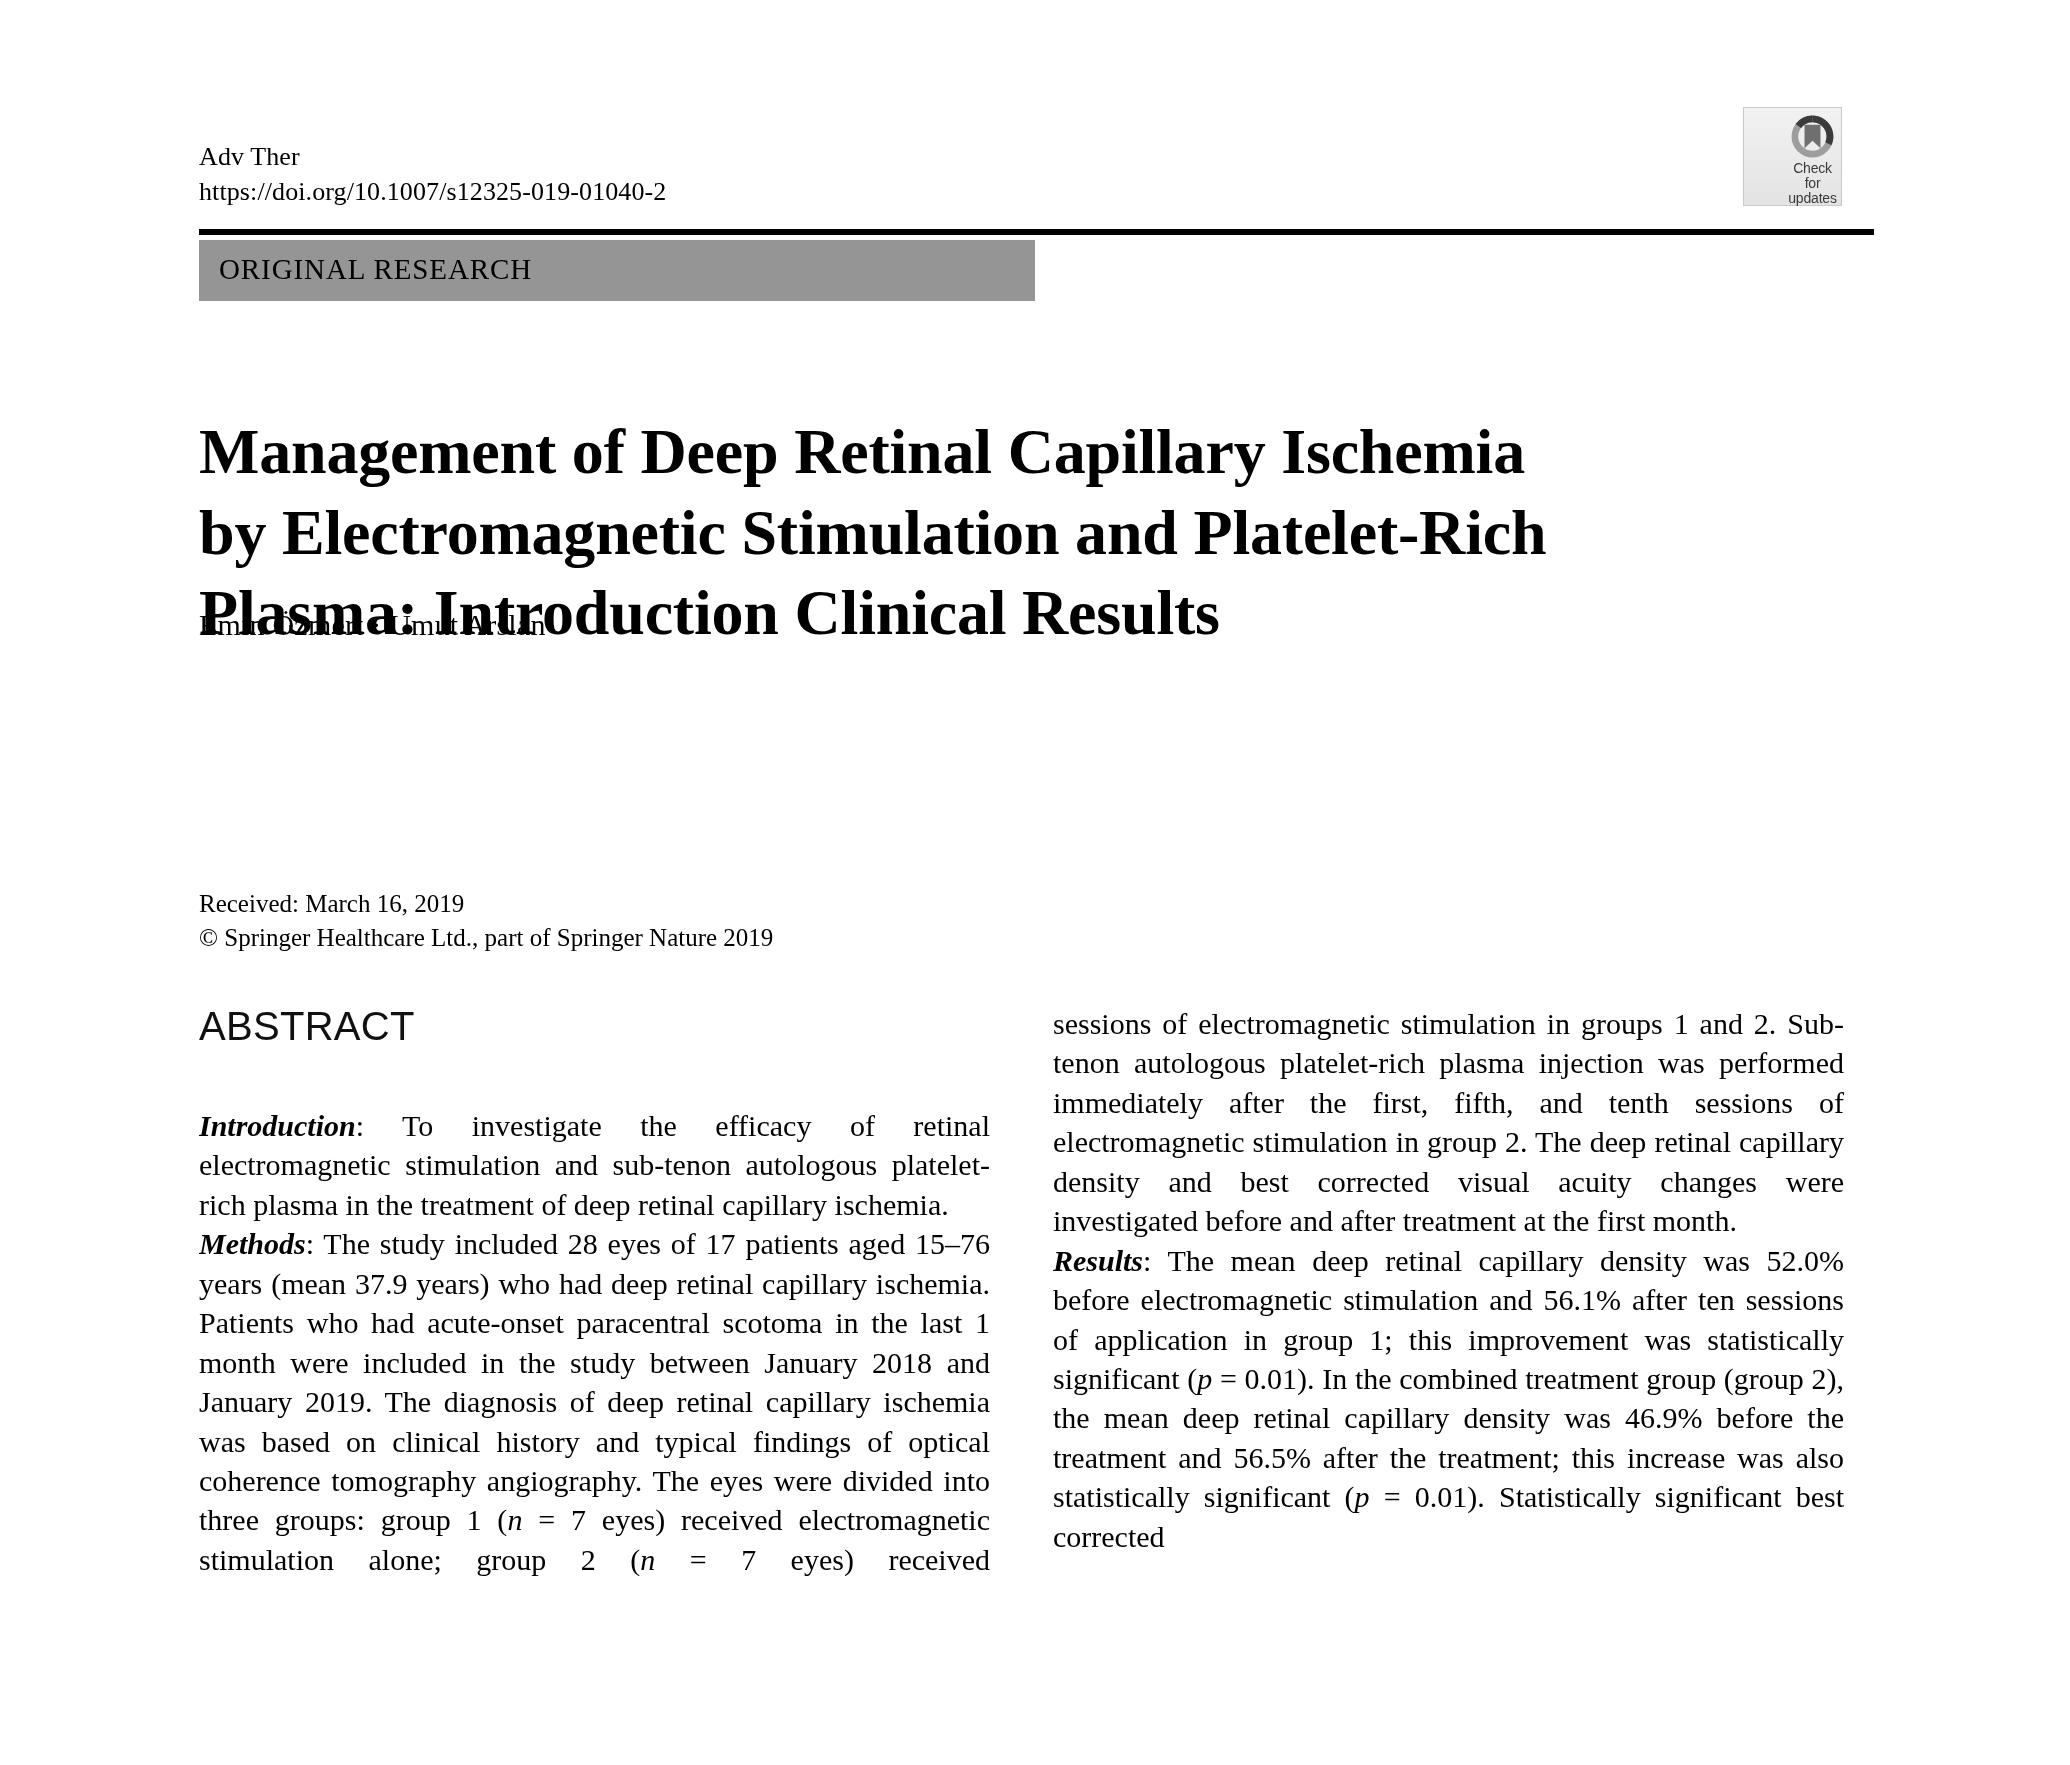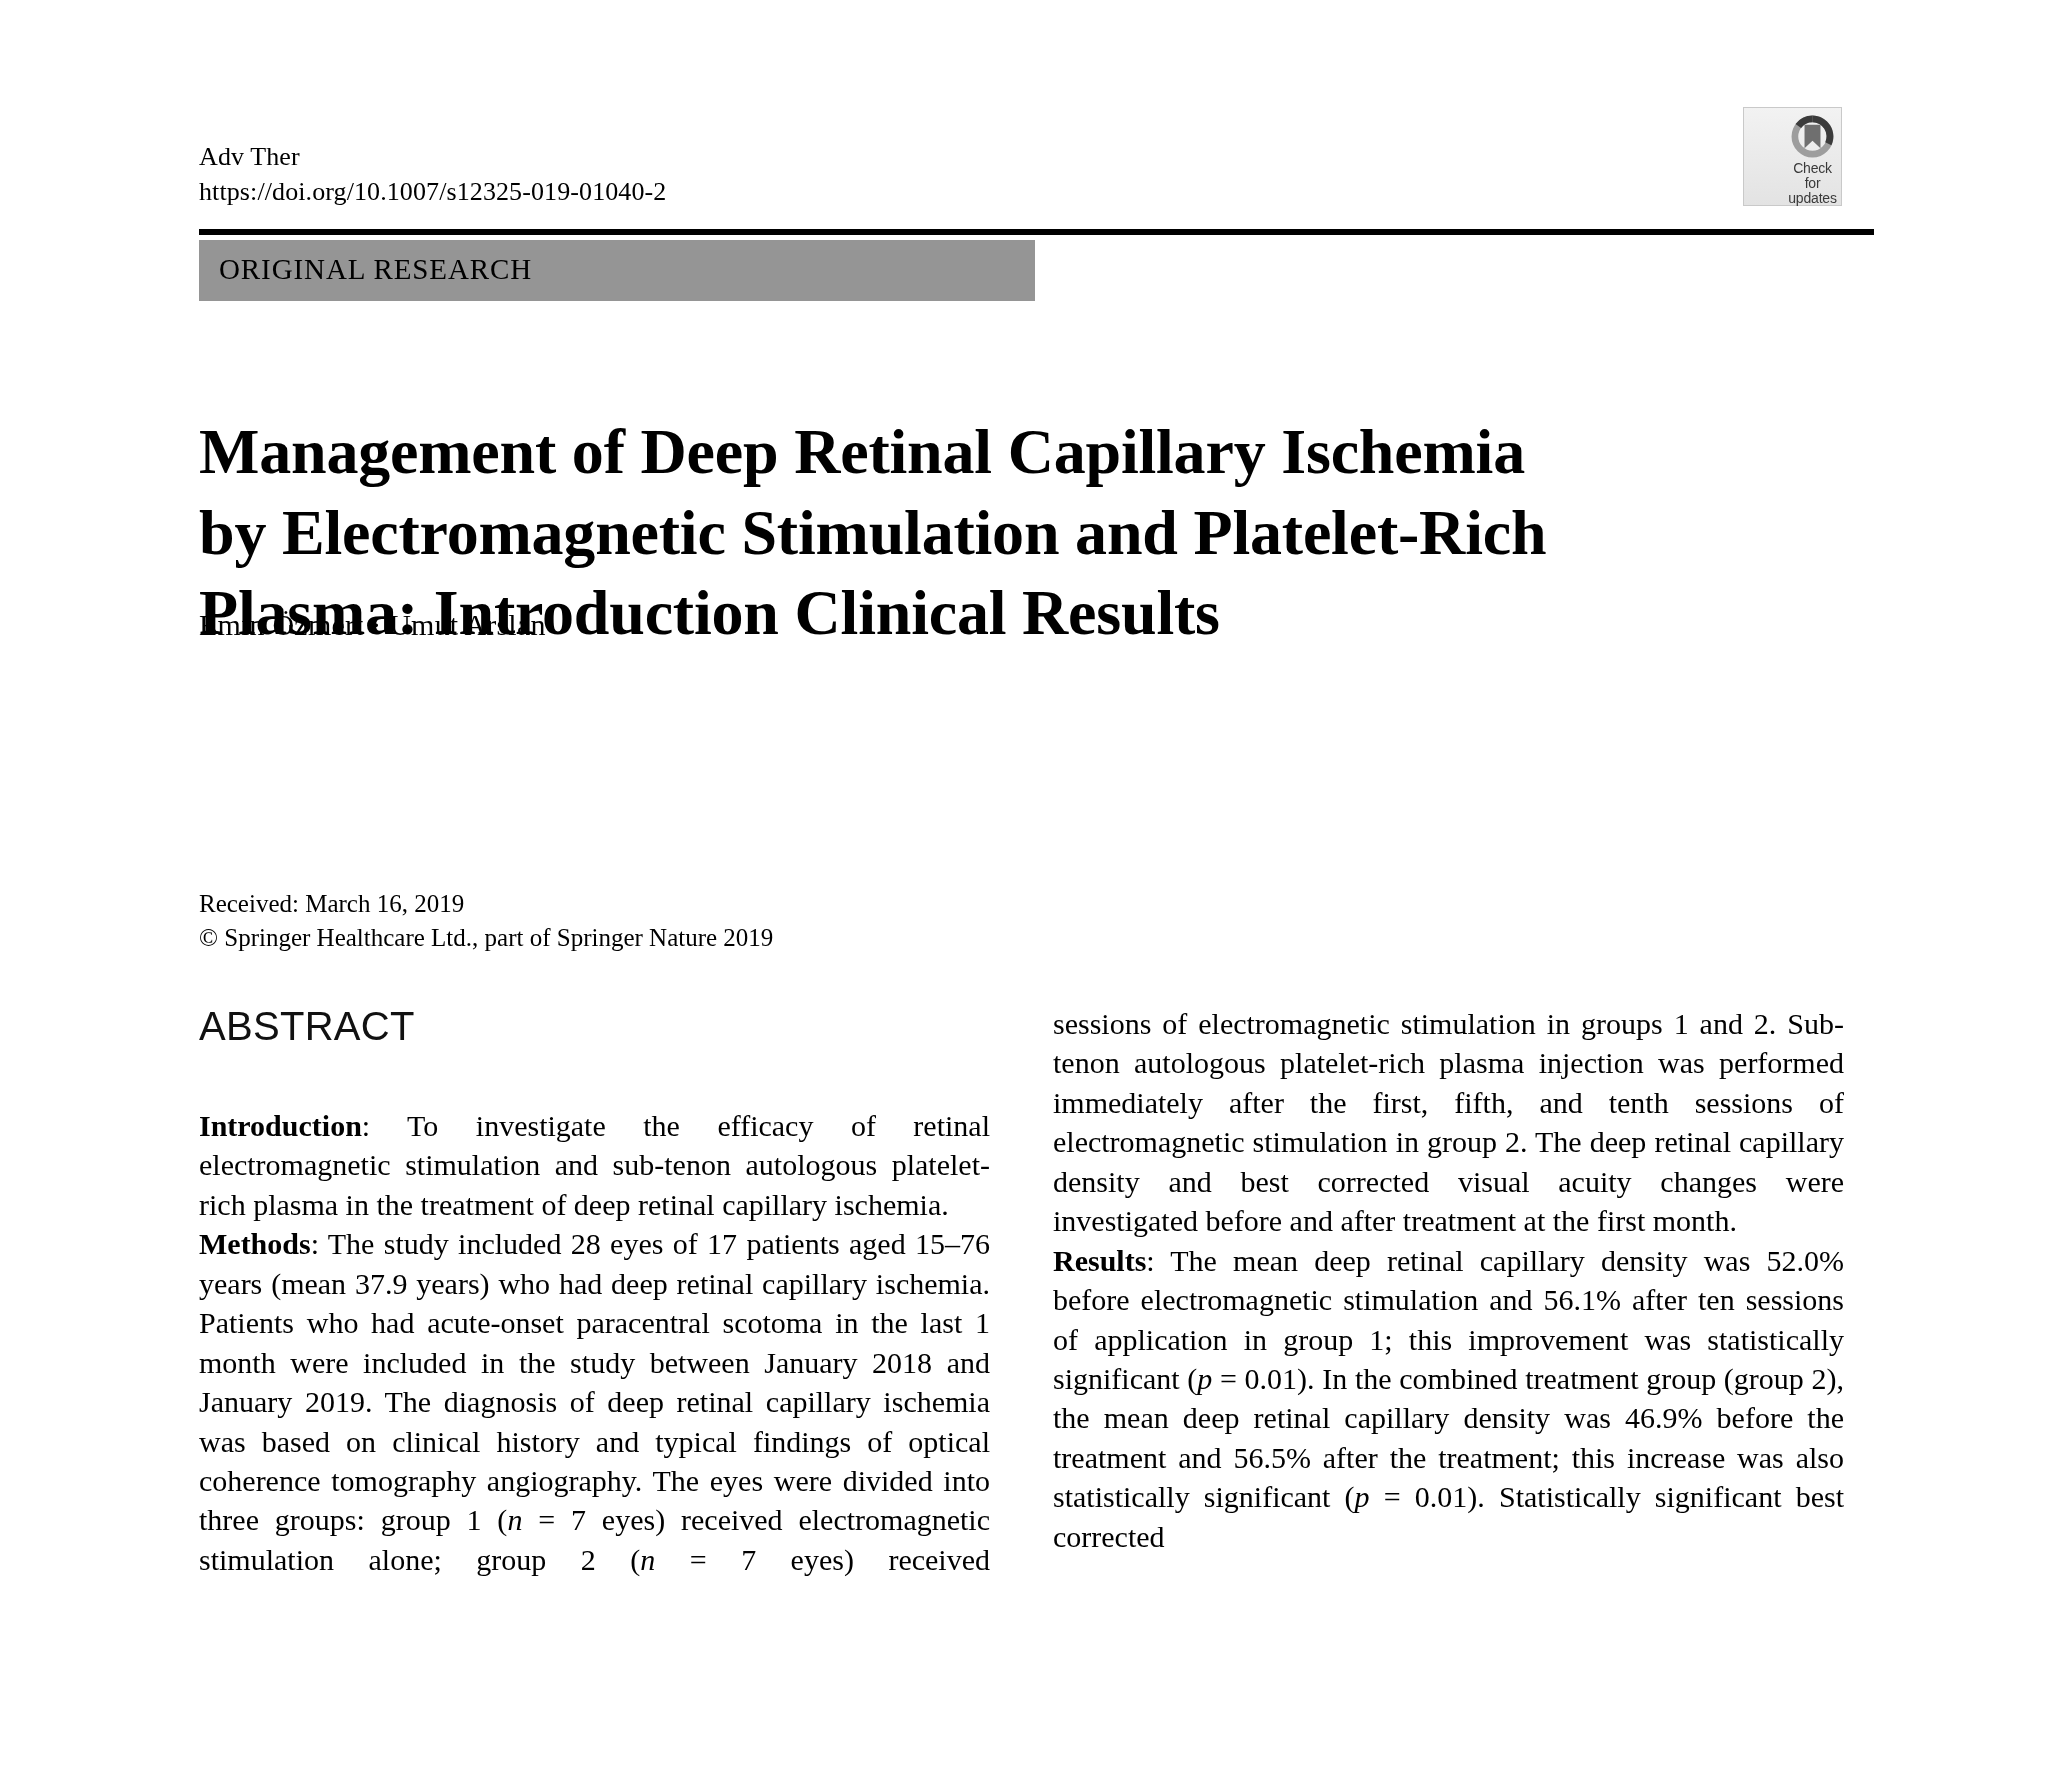--- a/index.html
+++ b/index.html
@@ -152,21 +152,21 @@
   .col-left  { left: 199px;  height: 660px; }
   .col-right { left: 1053px; top: 1004px; height: 761px; }
 
   .col p {
     margin: 0;
     text-align: justify;
     -webkit-hyphens: none;
     hyphens: none;
   }
   .col p + p { margin-top: 0; }
-  .lead { font-weight: bold; }
+  .lead { font-weight: bold; font-style: italic; }
   .it { font-style: italic; }
   
   .just-all { text-align-last: justify; }
   .just-left { text-align-last: left; }
 </style>
 </head>
 <body>
 
 <div class="page">
 

